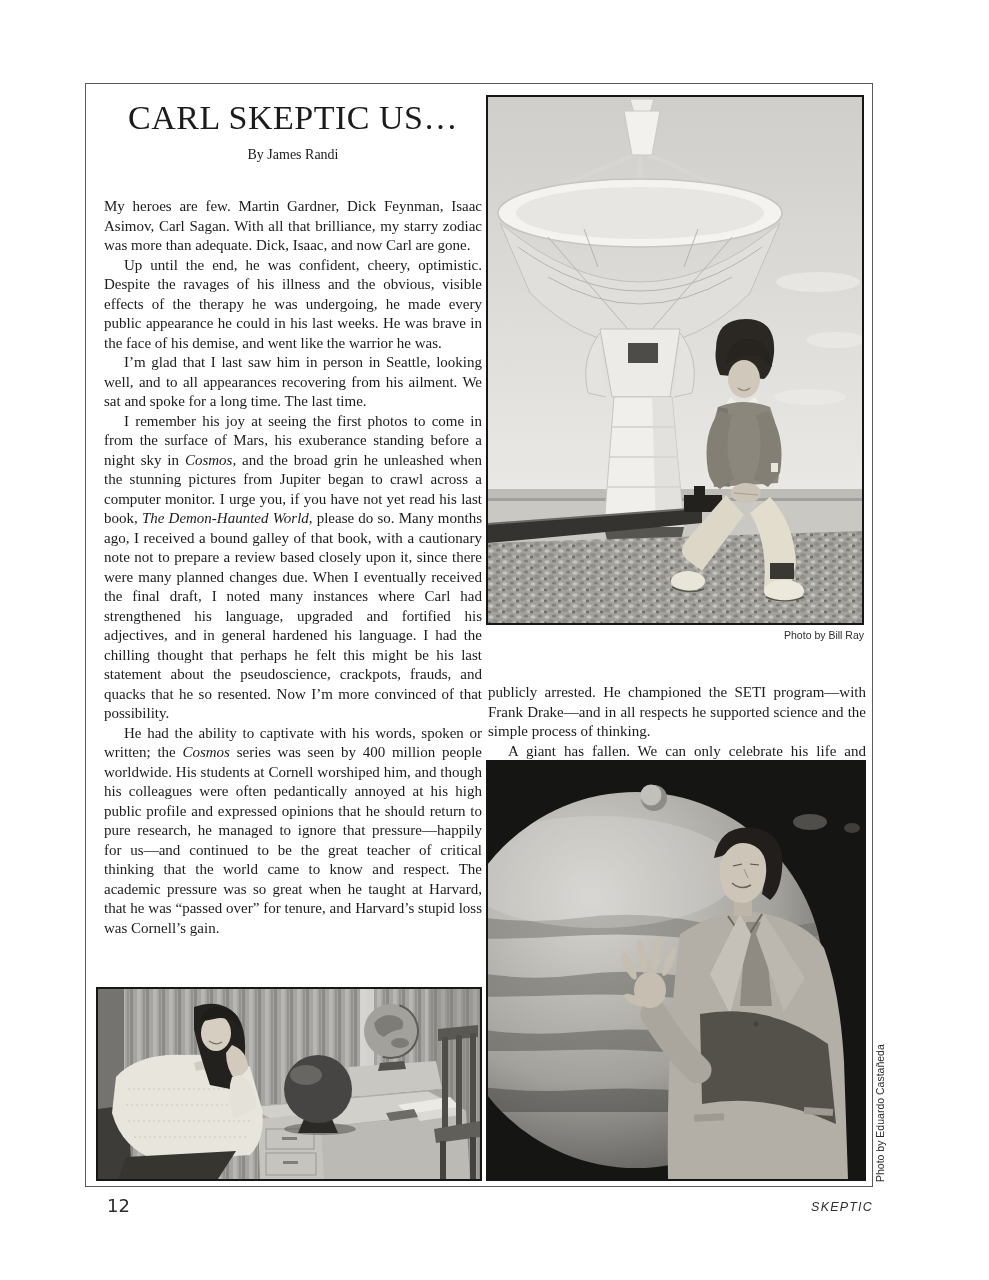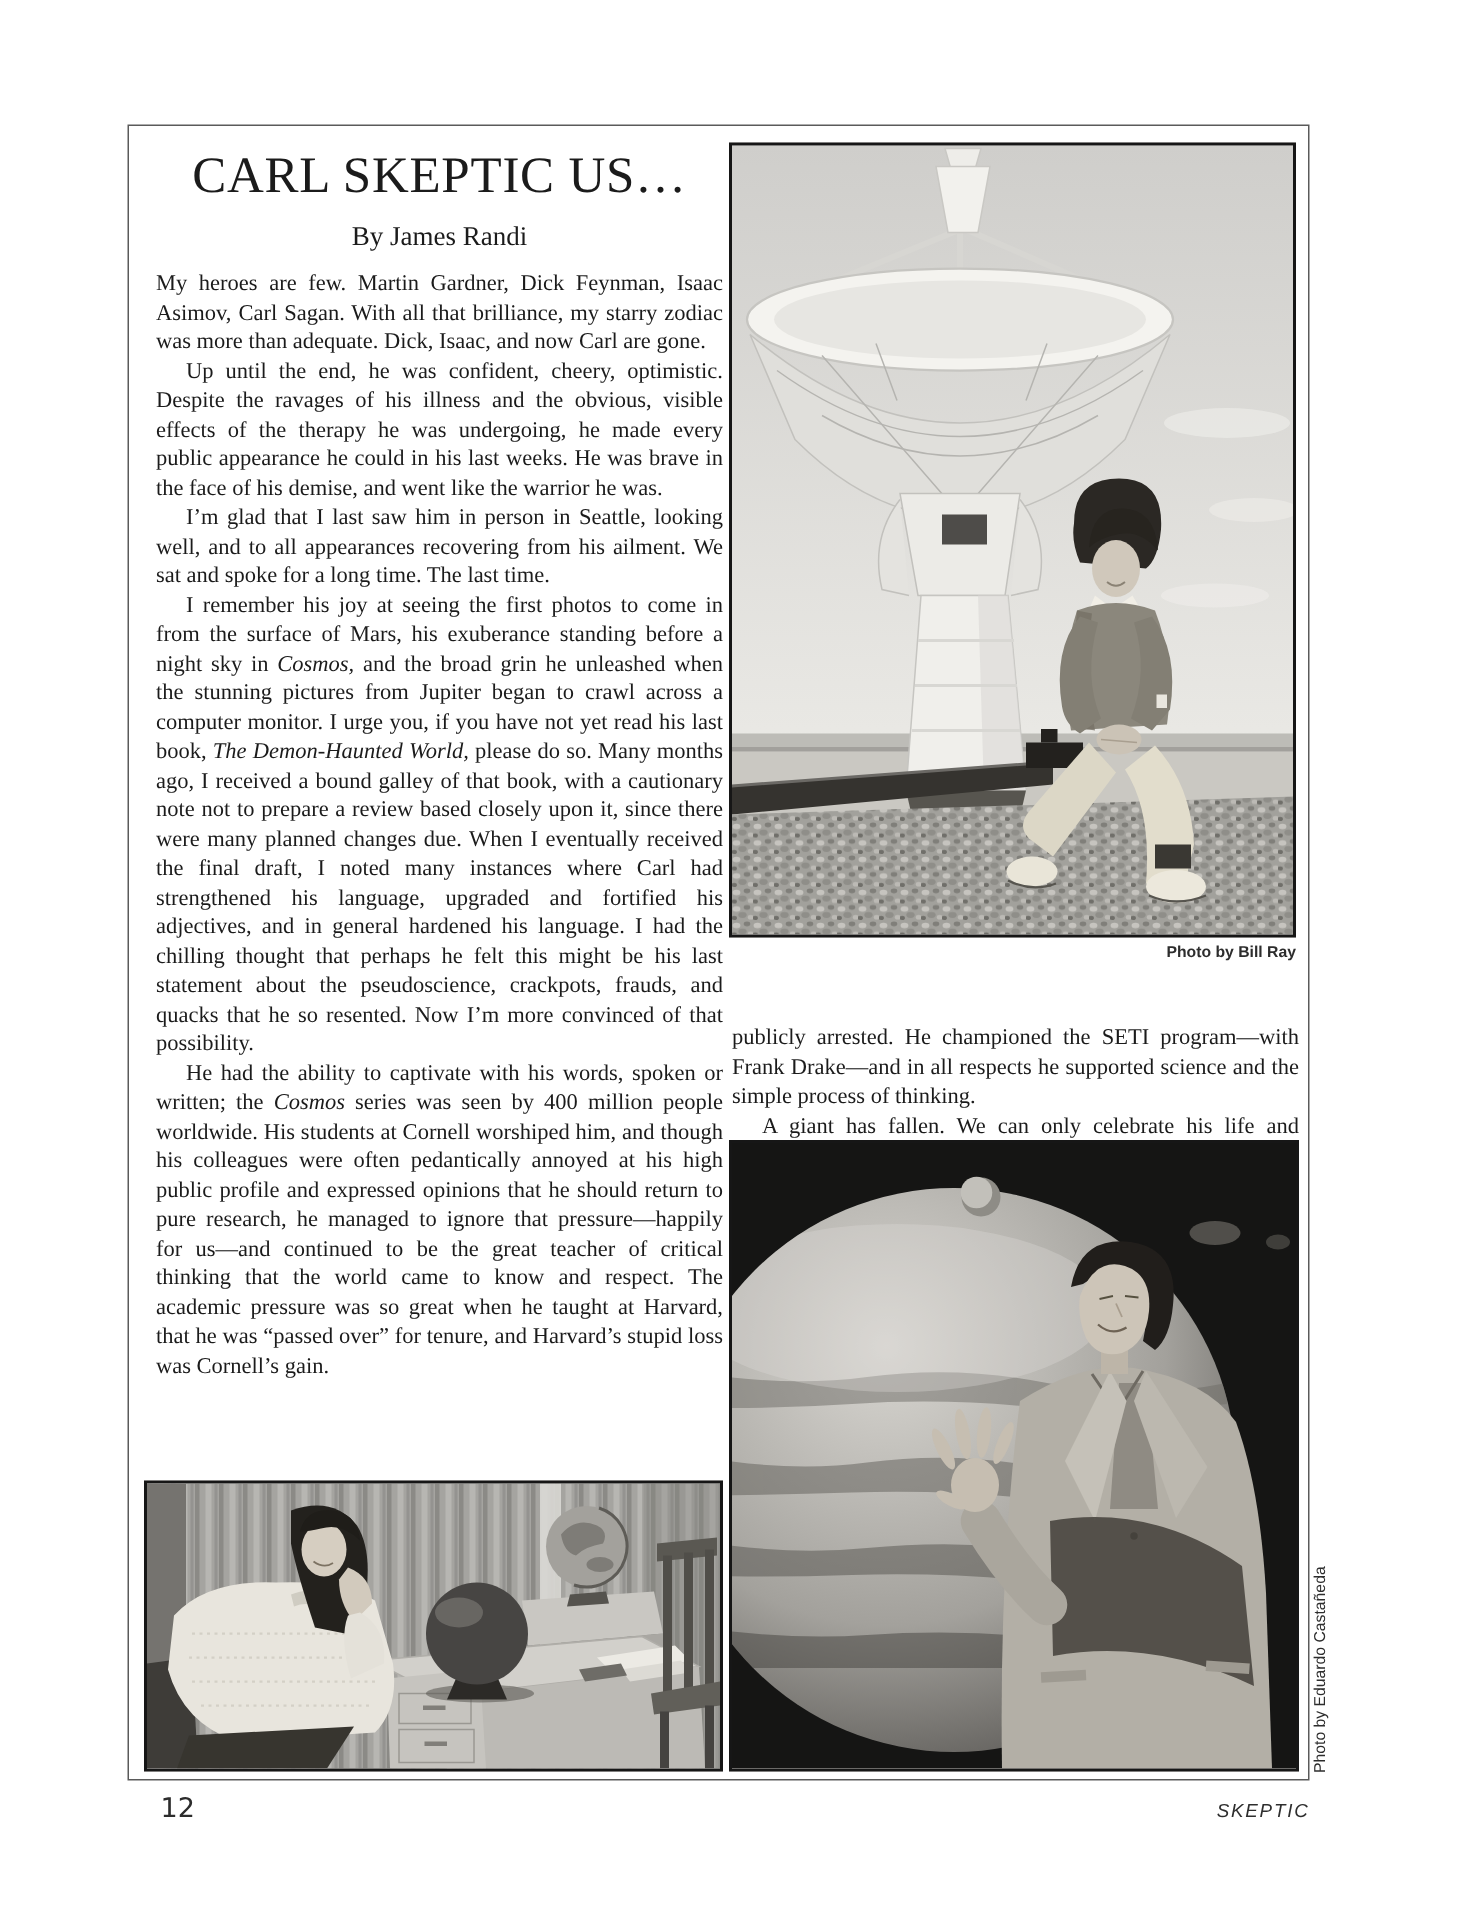--- a/index.html
+++ b/index.html
@@ -11,36 +11,36 @@
   .page-frame {
     position:absolute; left:85px; top:83px; width:788px; height:1104px;
     border:1px solid #5a5a5a; background:#fff;
   }
   
   .col-left { position:absolute; left:104px; top:98px; width:378px; }
   .title {
     font-size:34px; font-weight:400; text-align:center; letter-spacing:.5px;
     line-height:40px; white-space:nowrap;
   }
-  .byline { font-size:18px; text-align:center; margin-top:9px; }
-  .bodytext { margin-top:12px; font-size:15px; line-height:19.5px; text-align:justify; hyphens:auto; }
+  .byline { font-size:14px; text-align:center; margin-top:9px; }
+  .bodytext { margin-top:34px; font-size:15px; line-height:19.5px; text-align:justify; hyphens:auto; }
   .bodytext p { margin:0; }
   .bodytext p.ind { text-indent:20px; }
   .bodytext i { font-style:italic; }
   
   .photo { position:absolute; border:2px solid #161616; background:#d9d8d4; overflow:hidden; }
   #photo-telescope { left:486px; top:95px;  width:378px; height:530px; }
   #photo-juggle    { left:486px; top:760px; width:380px; height:421px; }
   #photo-office    { left:96px;  top:987px; width:386px; height:194px; }
   .photo svg { display:block; width:100%; height:100%; }
   .credit {
     position:absolute; font-family:"Liberation Sans", sans-serif;
     font-size:10.5px; color:#2d2d2d; line-height:12px;
   }
-  #credit-billray { left:486px; top:629px; width:378px; text-align:right;font-weight:bold; }
+  #credit-billray { left:486px; top:629px; width:378px; text-align:right; }
   #credit-castaneda {
     left:874px; top:1040px; height:142px;
     writing-mode:vertical-rl; transform:rotate(180deg); white-space:nowrap;
   }
   
   .col-right {
     position:absolute; left:488px; top:646px; width:378px;
     font-size:15px; line-height:19.5px; text-align:justify; hyphens:auto;margin-top:37px;
   }
   .col-right p { margin:0; }

